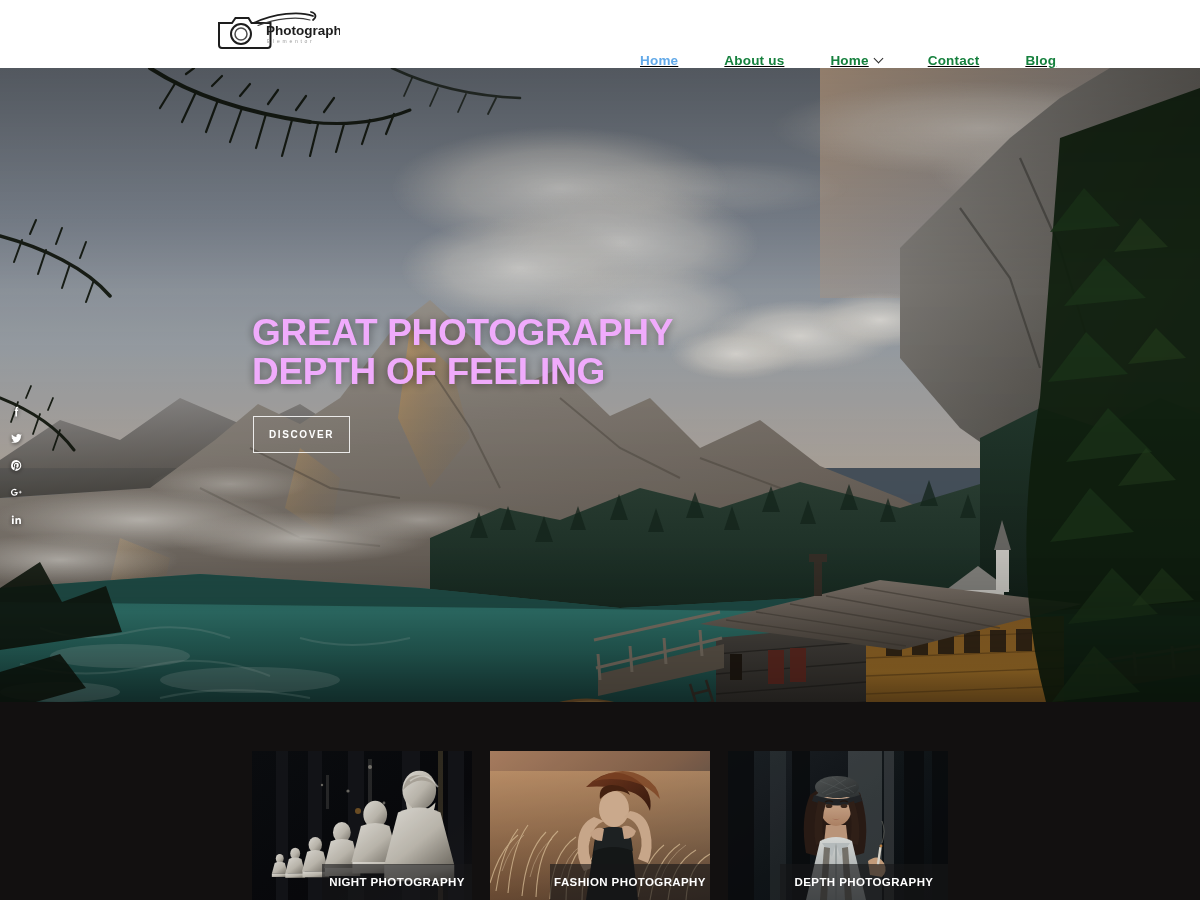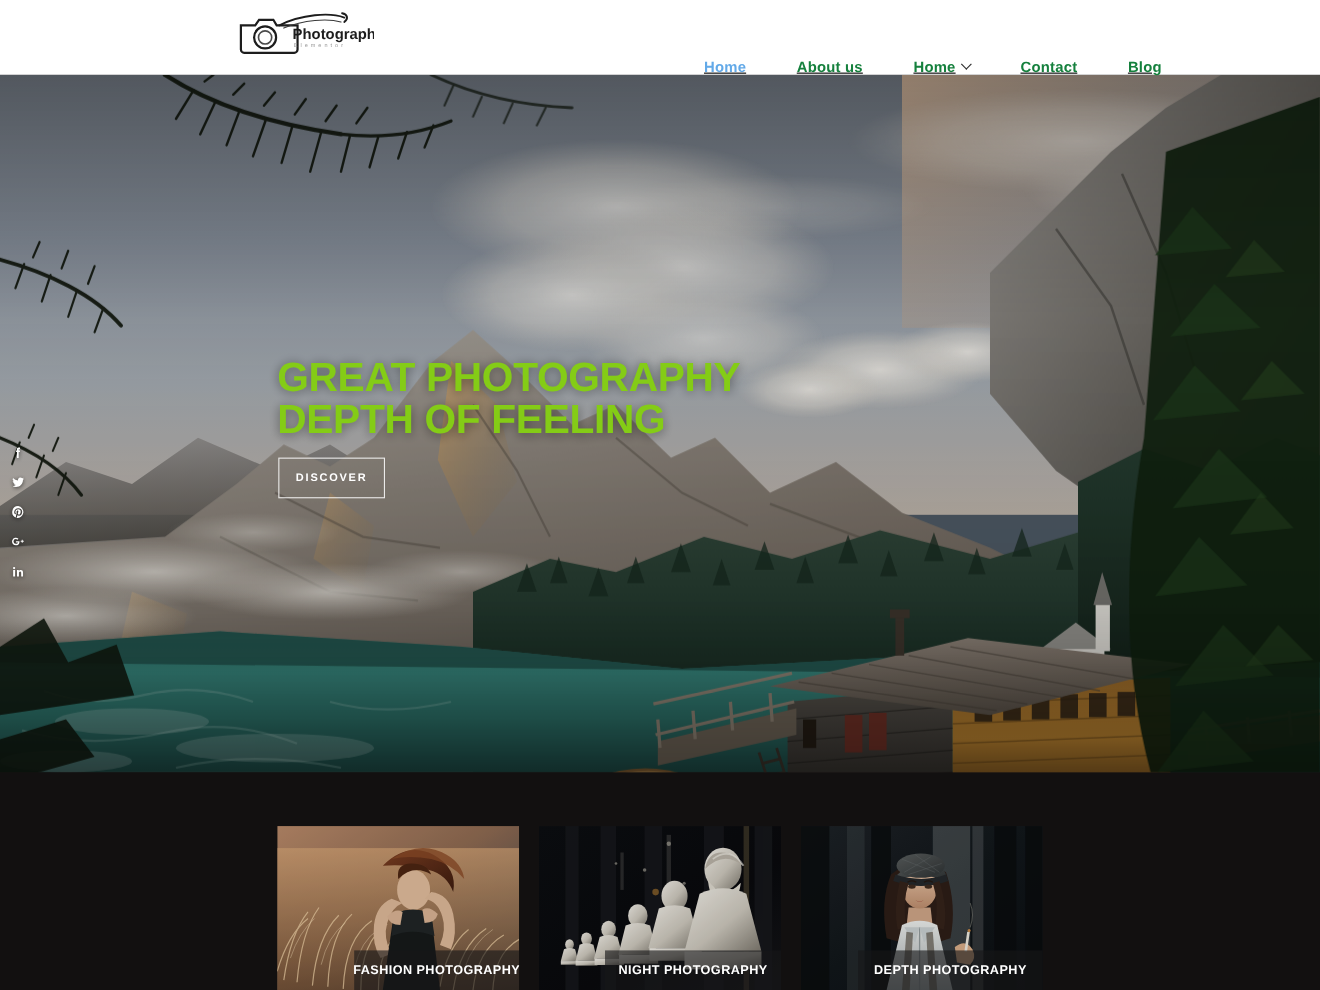--- a/index.html
+++ b/index.html
@@ -99,25 +99,24 @@
     z-index: 10;
   }
 
   .hero-title {
     position: absolute;
     left: 252px;
     top: 245px;
     font-size: 37px;
     line-height: 39px;
     font-weight: bold;
-    color: #84cc16;
+    color: #f0abfc;
     letter-spacing: -0.3px;
     text-shadow: 0 1px 10px rgba(0,0,0,0.45);
     white-space: pre-line;
-    margin-top: 10px;
   }
 
   .hero-btn {
     position: absolute;
     left: 253px;
     top: 348px;
     width: 97px;
     height: 37px;
     border: 1px solid rgba(255,255,255,0.85);
     background: transparent;
@@ -603,89 +602,20 @@
     <a class="social-link" href="#">
       <svg viewBox="0 0 24 24">
         <path d="M6.9 20.4H3.6V9.6h3.3v10.8zM5.2 8.2a1.9 1.9 0 1 1 0-3.8 1.9 1.9 0 0 1 0 3.8zM20.4 20.4h-3.3v-5.3c0-1.3 0-2.9-1.8-2.9s-2 1.4-2 2.8v5.4H10V9.6h3.1v1.5h.1c.4-.8 1.5-1.7 3.1-1.7 3.3 0 3.9 2.2 3.9 5v6z"></path>
       </svg>
     </a>
   </div>
 </section>
 
 <section class="gallery">
   <div class="gallery-grid">
-
-    <article class="g-card">
-      <svg class="g-photo" viewBox="0 0 220 149" preserveAspectRatio="none">
-        <defs>
-          <linearGradient id="f-sky" x1="0" y1="0" x2="1" y2="1">
-            <stop offset="0%" stop-color="#b98a6a"></stop>
-            <stop offset="45%" stop-color="#8e6a52"></stop>
-            <stop offset="100%" stop-color="#2e3a46"></stop>
-          </linearGradient>
-          <linearGradient id="f-grass" x1="0" y1="0" x2="0" y2="1">
-            <stop offset="0%" stop-color="#d9a878" stop-opacity="0.8"></stop>
-            <stop offset="100%" stop-color="#6b4a30" stop-opacity="0.9"></stop>
-          </linearGradient>
-          <linearGradient id="f-hair" x1="0" y1="0" x2="1" y2="1">
-            <stop offset="0%" stop-color="#7d3e22"></stop>
-            <stop offset="100%" stop-color="#3b1a0e"></stop>
-          </linearGradient>
-          <linearGradient id="f-skin" x1="0" y1="0" x2="0" y2="1">
-            <stop offset="0%" stop-color="#e6c3a6"></stop>
-            <stop offset="100%" stop-color="#c09madd"></stop>
-          </linearGradient>
-        </defs>
-        <rect width="220" height="149" fill="url(#f-sky)"></rect>
-        <rect y="20" width="220" height="129" fill="url(#f-grass)" opacity="0.85"></rect>
-
-        <g stroke="#f0d3a8" stroke-width="1.1" opacity="0.75" fill="none">
-          <path d="M6 140 q6 -42 22 -62"></path>
-            <path d="M18 142 q4 -46 20 -68"></path>
-          <path d="M32 145 q4 -44 24 -64"></path>
-            <path d="M46 146 q2 -48 22 -66"></path>
-          <path d="M60 148 q2 -46 26 -62"></path>
-            <path d="M76 149 q0 -44 24 -60"></path>
-          <path d="M92 149 q0 -40 22 -54"></path>
-            <path d="M108 149 q0 -38 20 -50"></path>
-          <path d="M0 132 q10 -34 28 -48"></path>
-          <path d="M160 149 q6 -40 30 -56"></path>
-            <path d="M178 149 q4 -36 28 -50"></path>
-          <path d="M196 149 q2 -34 24 -46"></path>
-          <path d="M148 146 q6 -36 26 -52"></path>
-        </g>
-        <g stroke="#fae3bd" stroke-width="0.7" opacity="0.55" fill="none">
-          <path d="M12 120 q8 -24 22 -36"></path>
-            <path d="M40 126 q6 -26 22 -38"></path>
-          <path d="M70 130 q6 -26 22 -36"></path>
-            <path d="M170 130 q8 -24 26 -36"></path>
-        </g>
-
-        <g>
-
-          <path d="M96 36 q22 -22 46 -10 q22 12 18 34 q-6 -16 -22 -20 q-20 -6 -42 -4 z" fill="url(#f-hair)"></path>
-          <path d="M104 30 q26 -18 50 -4 q14 8 16 22 q-12 -14 -30 -18 q-20 -4 -36 0 z" fill="#8a4a27" opacity="0.8"></path>
-
-          <ellipse cx="124" cy="58" rx="15" ry="18" fill="#e3bf9f"></ellipse>
-
-          <path d="M110 48 q14 -14 30 -4 q-4 -10 -18 -10 q-14 0 -12 14 z" fill="#4a2412"></path>
-
-          <path d="M104 66 q-14 6 -16 24 q-2 18 6 30 l10 -4 q-8 -14 -4 -28 q4 -14 14 -18 z" fill="#e0bb9b"></path>
-          <path d="M140 60 q16 2 20 20 q4 18 -2 32 l-10 -4 q6 -14 2 -26 q-4 -14 -16 -16 z" fill="#e0bb9b"></path>
-
-          <path d="M106 80 q18 -8 34 0 l8 69 l-52 0 z" fill="#14181a"></path>
-          <path d="M106 80 q18 -8 34 0 l3 20 q-20 -8 -39 0 z" fill="#1e2426"></path>
-
-          <path d="M100 82 q8 -8 14 -4 l-2 12 q-10 0 -12 -8 z" fill="#dcb697"></path>
-          <path d="M146 80 q-8 -8 -14 -4 l2 12 q10 0 12 -8 z" fill="#dcb697"></path>
-        </g>
-        <rect width="220" height="149" fill="#1a1208" opacity="0.12"></rect>
-      </svg>
-      <div class="g-caption">FASHION PHOTOGRAPHY</div>
-    </article>
 
     <article class="g-card">
       <svg class="g-photo" viewBox="0 0 220 149" preserveAspectRatio="none">
         <defs>
           <linearGradient id="n-bg" x1="0" y1="0" x2="1" y2="1">
             <stop offset="0%" stop-color="#0c0e11"></stop>
             <stop offset="60%" stop-color="#090a0d"></stop>
             <stop offset="100%" stop-color="#141417"></stop>
           </linearGradient>
           <linearGradient id="n-marble" x1="0" y1="0" x2="1" y2="1">
@@ -757,20 +687,89 @@
         </g>
         <circle cx="106" cy="60" r="3" fill="#c98a33" opacity="0.55"></circle>
         <rect width="220" height="149" fill="#000" opacity="0.1"></rect>
       </svg>
       <div class="g-caption">NIGHT PHOTOGRAPHY</div>
     </article>
 
     <article class="g-card">
       <svg class="g-photo" viewBox="0 0 220 149" preserveAspectRatio="none">
         <defs>
+          <linearGradient id="f-sky" x1="0" y1="0" x2="1" y2="1">
+            <stop offset="0%" stop-color="#b98a6a"></stop>
+            <stop offset="45%" stop-color="#8e6a52"></stop>
+            <stop offset="100%" stop-color="#2e3a46"></stop>
+          </linearGradient>
+          <linearGradient id="f-grass" x1="0" y1="0" x2="0" y2="1">
+            <stop offset="0%" stop-color="#d9a878" stop-opacity="0.8"></stop>
+            <stop offset="100%" stop-color="#6b4a30" stop-opacity="0.9"></stop>
+          </linearGradient>
+          <linearGradient id="f-hair" x1="0" y1="0" x2="1" y2="1">
+            <stop offset="0%" stop-color="#7d3e22"></stop>
+            <stop offset="100%" stop-color="#3b1a0e"></stop>
+          </linearGradient>
+          <linearGradient id="f-skin" x1="0" y1="0" x2="0" y2="1">
+            <stop offset="0%" stop-color="#e6c3a6"></stop>
+            <stop offset="100%" stop-color="#c09madd"></stop>
+          </linearGradient>
+        </defs>
+        <rect width="220" height="149" fill="url(#f-sky)"></rect>
+        <rect y="20" width="220" height="129" fill="url(#f-grass)" opacity="0.85"></rect>
+
+        <g stroke="#f0d3a8" stroke-width="1.1" opacity="0.75" fill="none">
+          <path d="M6 140 q6 -42 22 -62"></path>
+            <path d="M18 142 q4 -46 20 -68"></path>
+          <path d="M32 145 q4 -44 24 -64"></path>
+            <path d="M46 146 q2 -48 22 -66"></path>
+          <path d="M60 148 q2 -46 26 -62"></path>
+            <path d="M76 149 q0 -44 24 -60"></path>
+          <path d="M92 149 q0 -40 22 -54"></path>
+            <path d="M108 149 q0 -38 20 -50"></path>
+          <path d="M0 132 q10 -34 28 -48"></path>
+          <path d="M160 149 q6 -40 30 -56"></path>
+            <path d="M178 149 q4 -36 28 -50"></path>
+          <path d="M196 149 q2 -34 24 -46"></path>
+          <path d="M148 146 q6 -36 26 -52"></path>
+        </g>
+        <g stroke="#fae3bd" stroke-width="0.7" opacity="0.55" fill="none">
+          <path d="M12 120 q8 -24 22 -36"></path>
+            <path d="M40 126 q6 -26 22 -38"></path>
+          <path d="M70 130 q6 -26 22 -36"></path>
+            <path d="M170 130 q8 -24 26 -36"></path>
+        </g>
+
+        <g>
+
+          <path d="M96 36 q22 -22 46 -10 q22 12 18 34 q-6 -16 -22 -20 q-20 -6 -42 -4 z" fill="url(#f-hair)"></path>
+          <path d="M104 30 q26 -18 50 -4 q14 8 16 22 q-12 -14 -30 -18 q-20 -4 -36 0 z" fill="#8a4a27" opacity="0.8"></path>
+
+          <ellipse cx="124" cy="58" rx="15" ry="18" fill="#e3bf9f"></ellipse>
+
+          <path d="M110 48 q14 -14 30 -4 q-4 -10 -18 -10 q-14 0 -12 14 z" fill="#4a2412"></path>
+
+          <path d="M104 66 q-14 6 -16 24 q-2 18 6 30 l10 -4 q-8 -14 -4 -28 q4 -14 14 -18 z" fill="#e0bb9b"></path>
+          <path d="M140 60 q16 2 20 20 q4 18 -2 32 l-10 -4 q6 -14 2 -26 q-4 -14 -16 -16 z" fill="#e0bb9b"></path>
+
+          <path d="M106 80 q18 -8 34 0 l8 69 l-52 0 z" fill="#14181a"></path>
+          <path d="M106 80 q18 -8 34 0 l3 20 q-20 -8 -39 0 z" fill="#1e2426"></path>
+
+          <path d="M100 82 q8 -8 14 -4 l-2 12 q-10 0 -12 -8 z" fill="#dcb697"></path>
+          <path d="M146 80 q-8 -8 -14 -4 l2 12 q10 0 12 -8 z" fill="#dcb697"></path>
+        </g>
+        <rect width="220" height="149" fill="#1a1208" opacity="0.12"></rect>
+      </svg>
+      <div class="g-caption">FASHION PHOTOGRAPHY</div>
+    </article>
+
+    <article class="g-card">
+      <svg class="g-photo" viewBox="0 0 220 149" preserveAspectRatio="none">
+        <defs>
           <linearGradient id="b-bg" x1="0" y1="0" x2="1" y2="1">
             <stop offset="0%" stop-color="#1d2226"></stop>
             <stop offset="50%" stop-color="#11161a"></stop>
             <stop offset="100%" stop-color="#0b0e10"></stop>
           </linearGradient>
           <linearGradient id="b-skin" x1="0" y1="0" x2="0" y2="1">
             <stop offset="0%" stop-color="#e8c6aa"></stop>
             <stop offset="100%" stop-color="#b98b6b"></stop>
           </linearGradient>
           <linearGradient id="b-shirt" x1="0" y1="0" x2="0" y2="1">

